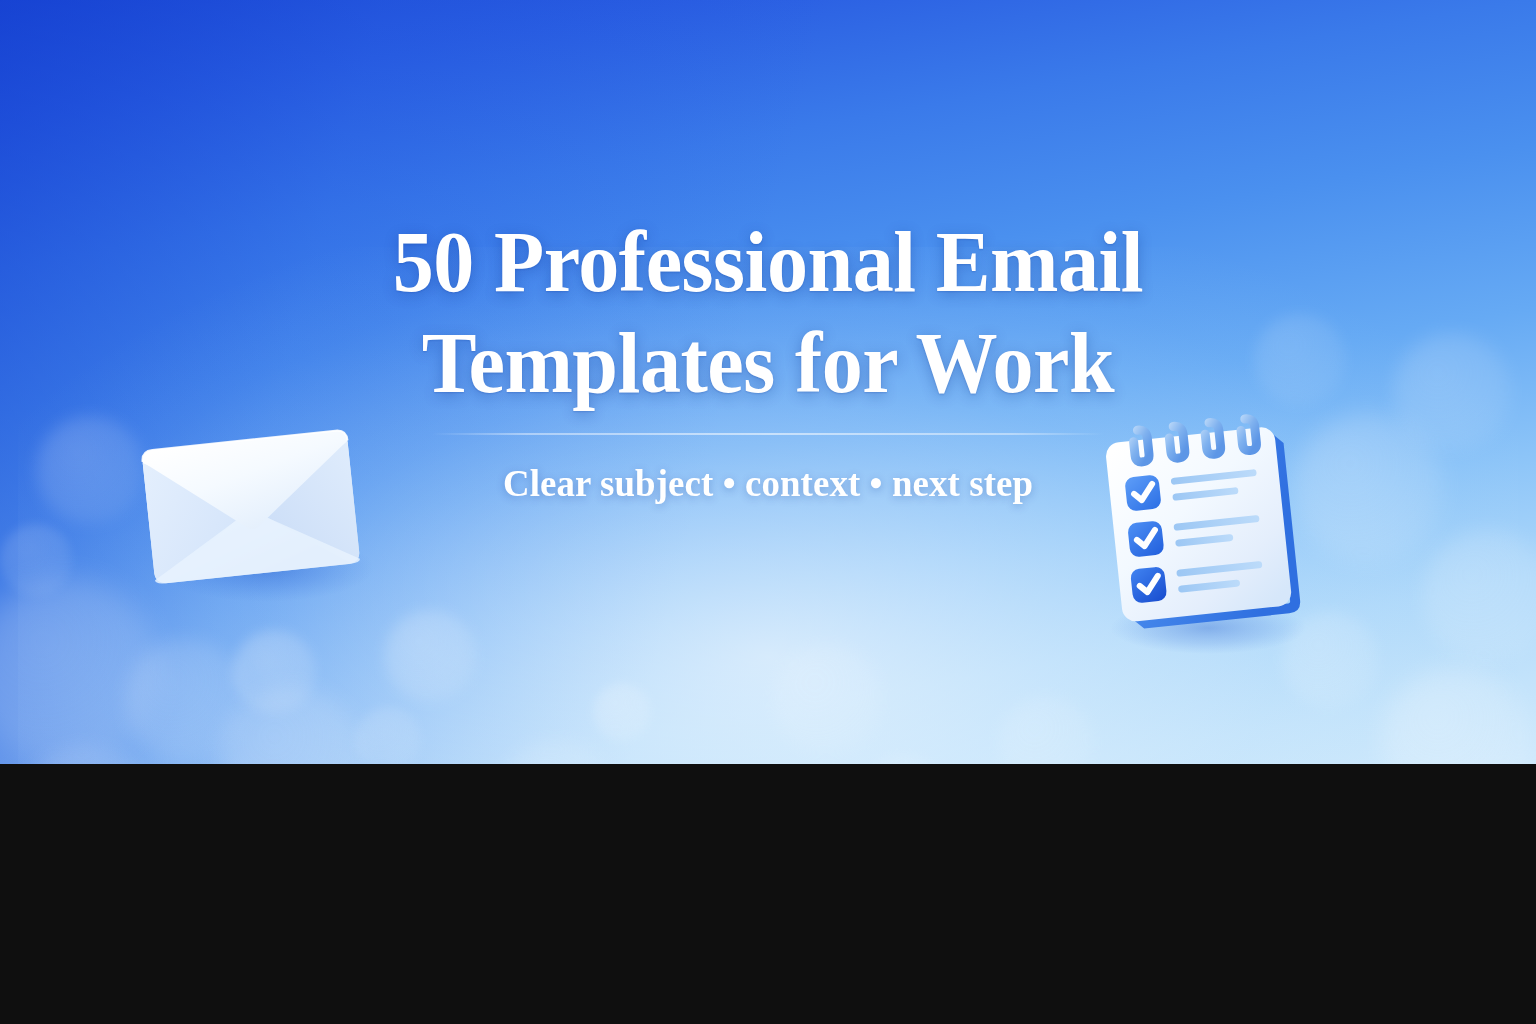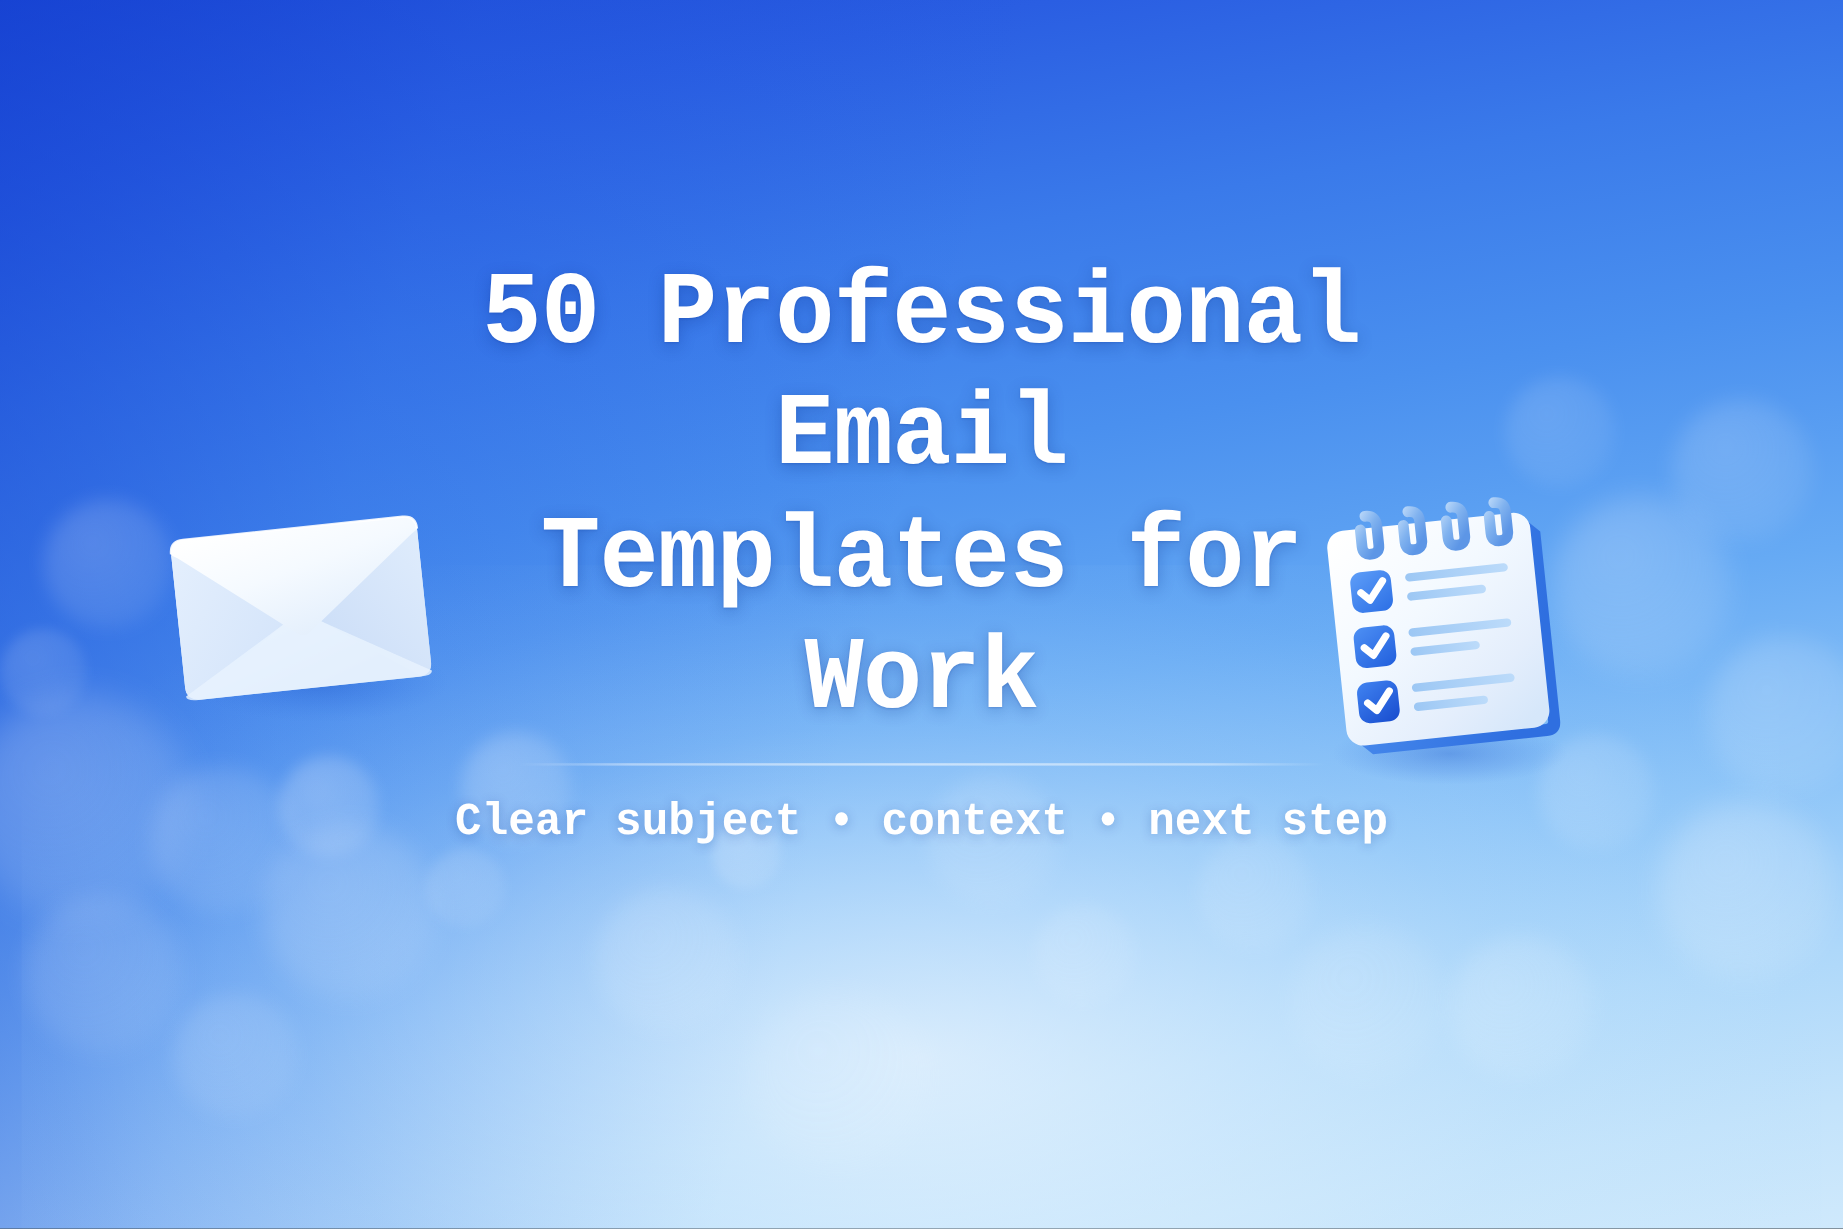--- a/index.html
+++ b/index.html
@@ -6,23 +6,23 @@
   html, body {
     margin: 0;
     padding: 0;
     background: #0f0f0f;
   }
   * { box-sizing: border-box; }
 
   .banner {
     position: relative;
     width: 1536px;
-    height: 1024px;
+    height: 764px;
     overflow: hidden;
-    font-family: Liberation Mono, monospace;
+    font-family: Liberation Serif, serif;
     
     background:
       linear-gradient(170deg,
         #1d49d6 0%,
         #2a5ee2 12%,
         #3a7aea 26%,
         #4a90ef 40%,
         #66aaf4 56%,
         #8cc4f8 70%,
         #aed8fa 82%,

